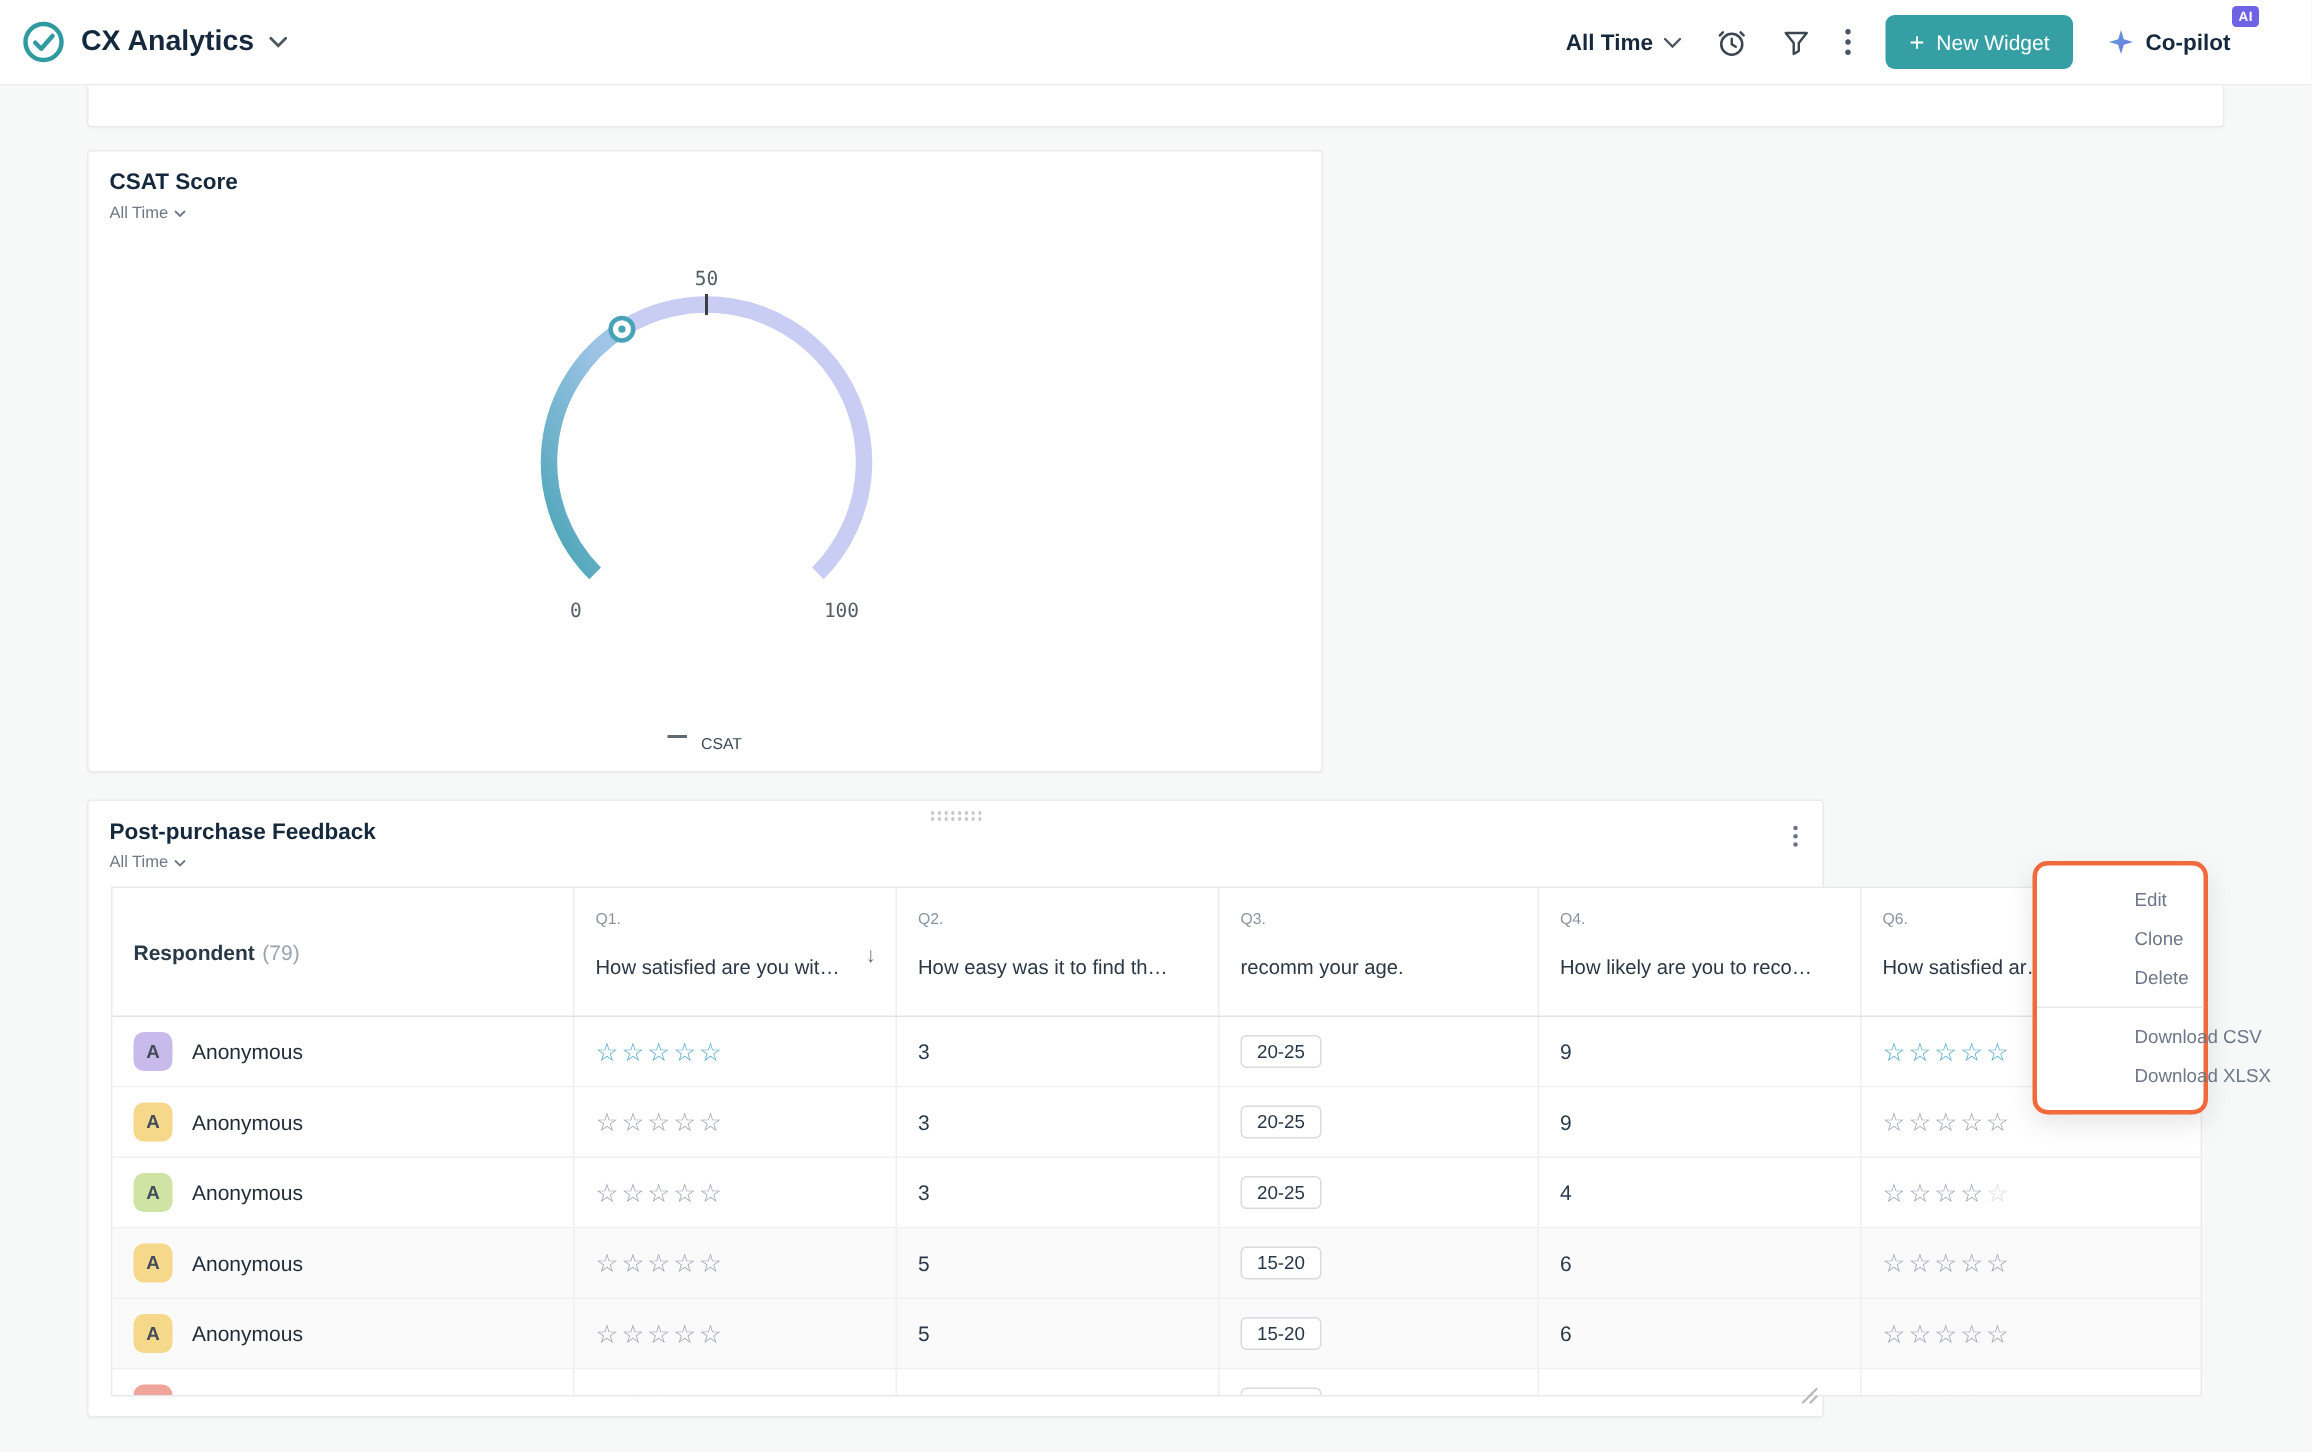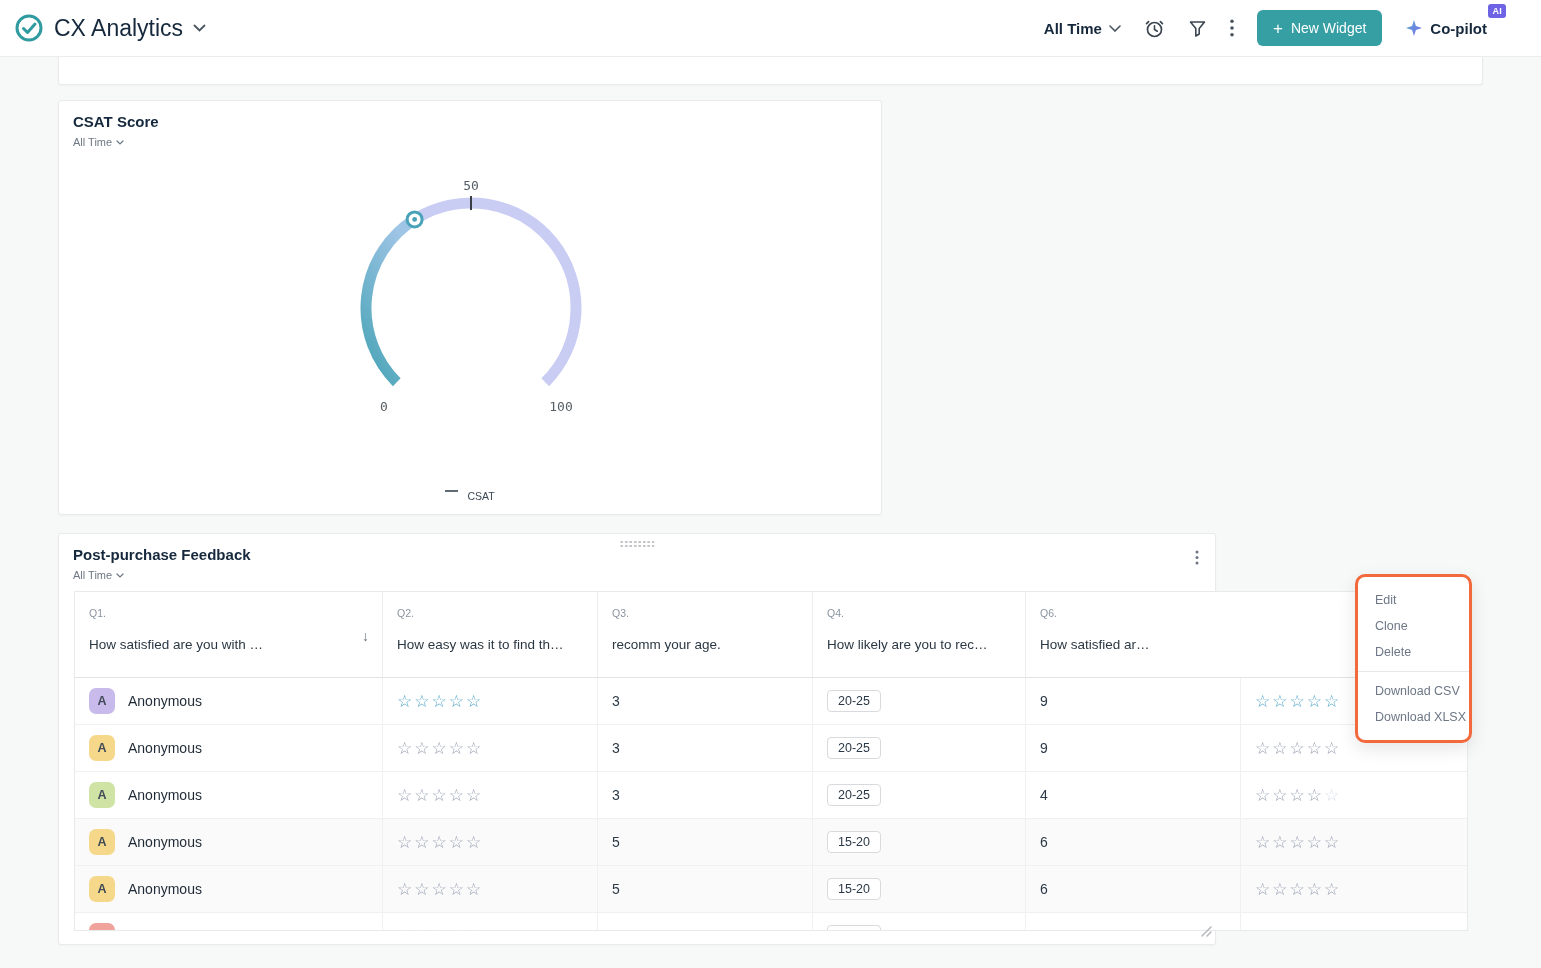--- a/index.html
+++ b/index.html
@@ -7,21 +7,21 @@
     width:1541px; height:968px; position:relative; overflow:hidden;
     background:#f7f8f8; font-family:"Liberation Sans", sans-serif; color:#15283c;
   }
   
   .top-nav {
     position:absolute; top:0; left:0; right:0; height:57px; background:#fff;
     border-bottom:1px solid #ececec; display:flex; align-items:center;
     justify-content:space-between; padding:0 54px 0 14px; z-index:30;
   }
   .nav-left { display:flex; align-items:center; gap:10px; }
-  .app-title { font-size:23px; font-weight:400; color:#15283c; }
+  .app-title { font-size:19px; font-weight:700; color:#15283c; }
   .nav-right { display:flex; align-items:center; gap:23px; }
   .time-filter { display:flex; align-items:center; gap:7px; font-size:15px; font-weight:700; cursor:pointer; }
   .icon-btn { display:flex; align-items:center; cursor:pointer; }
   .new-widget-btn {
     background:#359fa4; color:#fff; border:none; border-radius:6px; height:36px;
     padding:0 16px; font-size:14px; display:flex; align-items:center; gap:8px;
     font-family:"Liberation Sans",sans-serif; cursor:pointer;
   }
   .plus-glyph { font-size:17px; line-height:1; }
   .copilot { position:relative; display:flex; align-items:center; gap:7px; font-size:15px; font-weight:700; cursor:pointer; }
@@ -79,21 +79,21 @@
   .resp-name { font-size:14px; color:#1f2a36; }
   .stars span { font-size:17px; margin-right:2px; line-height:1; }
   .num { font-size:14px; color:#2a3947; }
   .badge { border:1px solid #d8dadd; border-radius:4px; padding:3px 10px; font-size:12.5px; color:#2a3947; background:#fff; }
   
   .context-menu {
     position:absolute; left:1296px; top:40px; width:117px; background:#fff;
     border:3px solid #f2693c; border-radius:10px; padding:10px 0;
     box-shadow:0 6px 18px rgba(0,0,0,0.10); z-index:20;
   }
-  .menu-item { padding:6px 17px; font-size:12.5px; color:#6d7787; cursor:pointer; white-space:nowrap; }
+  .menu-item { padding:6px 17px; font-size:12.5px; color:#6d7787; cursor:pointer; white-space:nowrap;margin-left:48px; }
   .menu-sep { height:1px; background:#e7e7ea; margin:6px 0; }
   .resize-handle { position:absolute; right:3px; bottom:3px; cursor:nwse-resize; }
 </style>
 </head>
 <body>
 
 <header class="top-nav">
   <div class="nav-left">
     <span class="icon-btn">
       <svg width="30" height="30" viewBox="0 0 30 30">
@@ -200,20 +200,24 @@
   <span class="widget-kebab">
     <svg width="4" height="15" viewBox="0 0 4 15">
       <circle cx="2" cy="2" r="1.5" fill="#6b7480"></circle>
         <circle cx="2" cy="7.5" r="1.5" fill="#6b7480"></circle>
         <circle cx="2" cy="13" r="1.5" fill="#6b7480"></circle>
     </svg>
   </span>
 
   <div class="fb-table">
     <div class="thead">
+      <div class="th th-respondent">
+        <span>Respondent</span>
+        <span class="count">(79)</span>
+      </div>
       <div class="th th-q">
         <div class="q-tag">Q1.</div>
         <div class="q-text">How satisfied are you with …</div>
         <span class="sort-arrow">↓</span>
       </div>
       <div class="th th-q">
         <div class="q-tag">Q2.</div>
         <div class="q-text">How easy was it to find the pr…</div>
       </div>
       <div class="th th-q">

